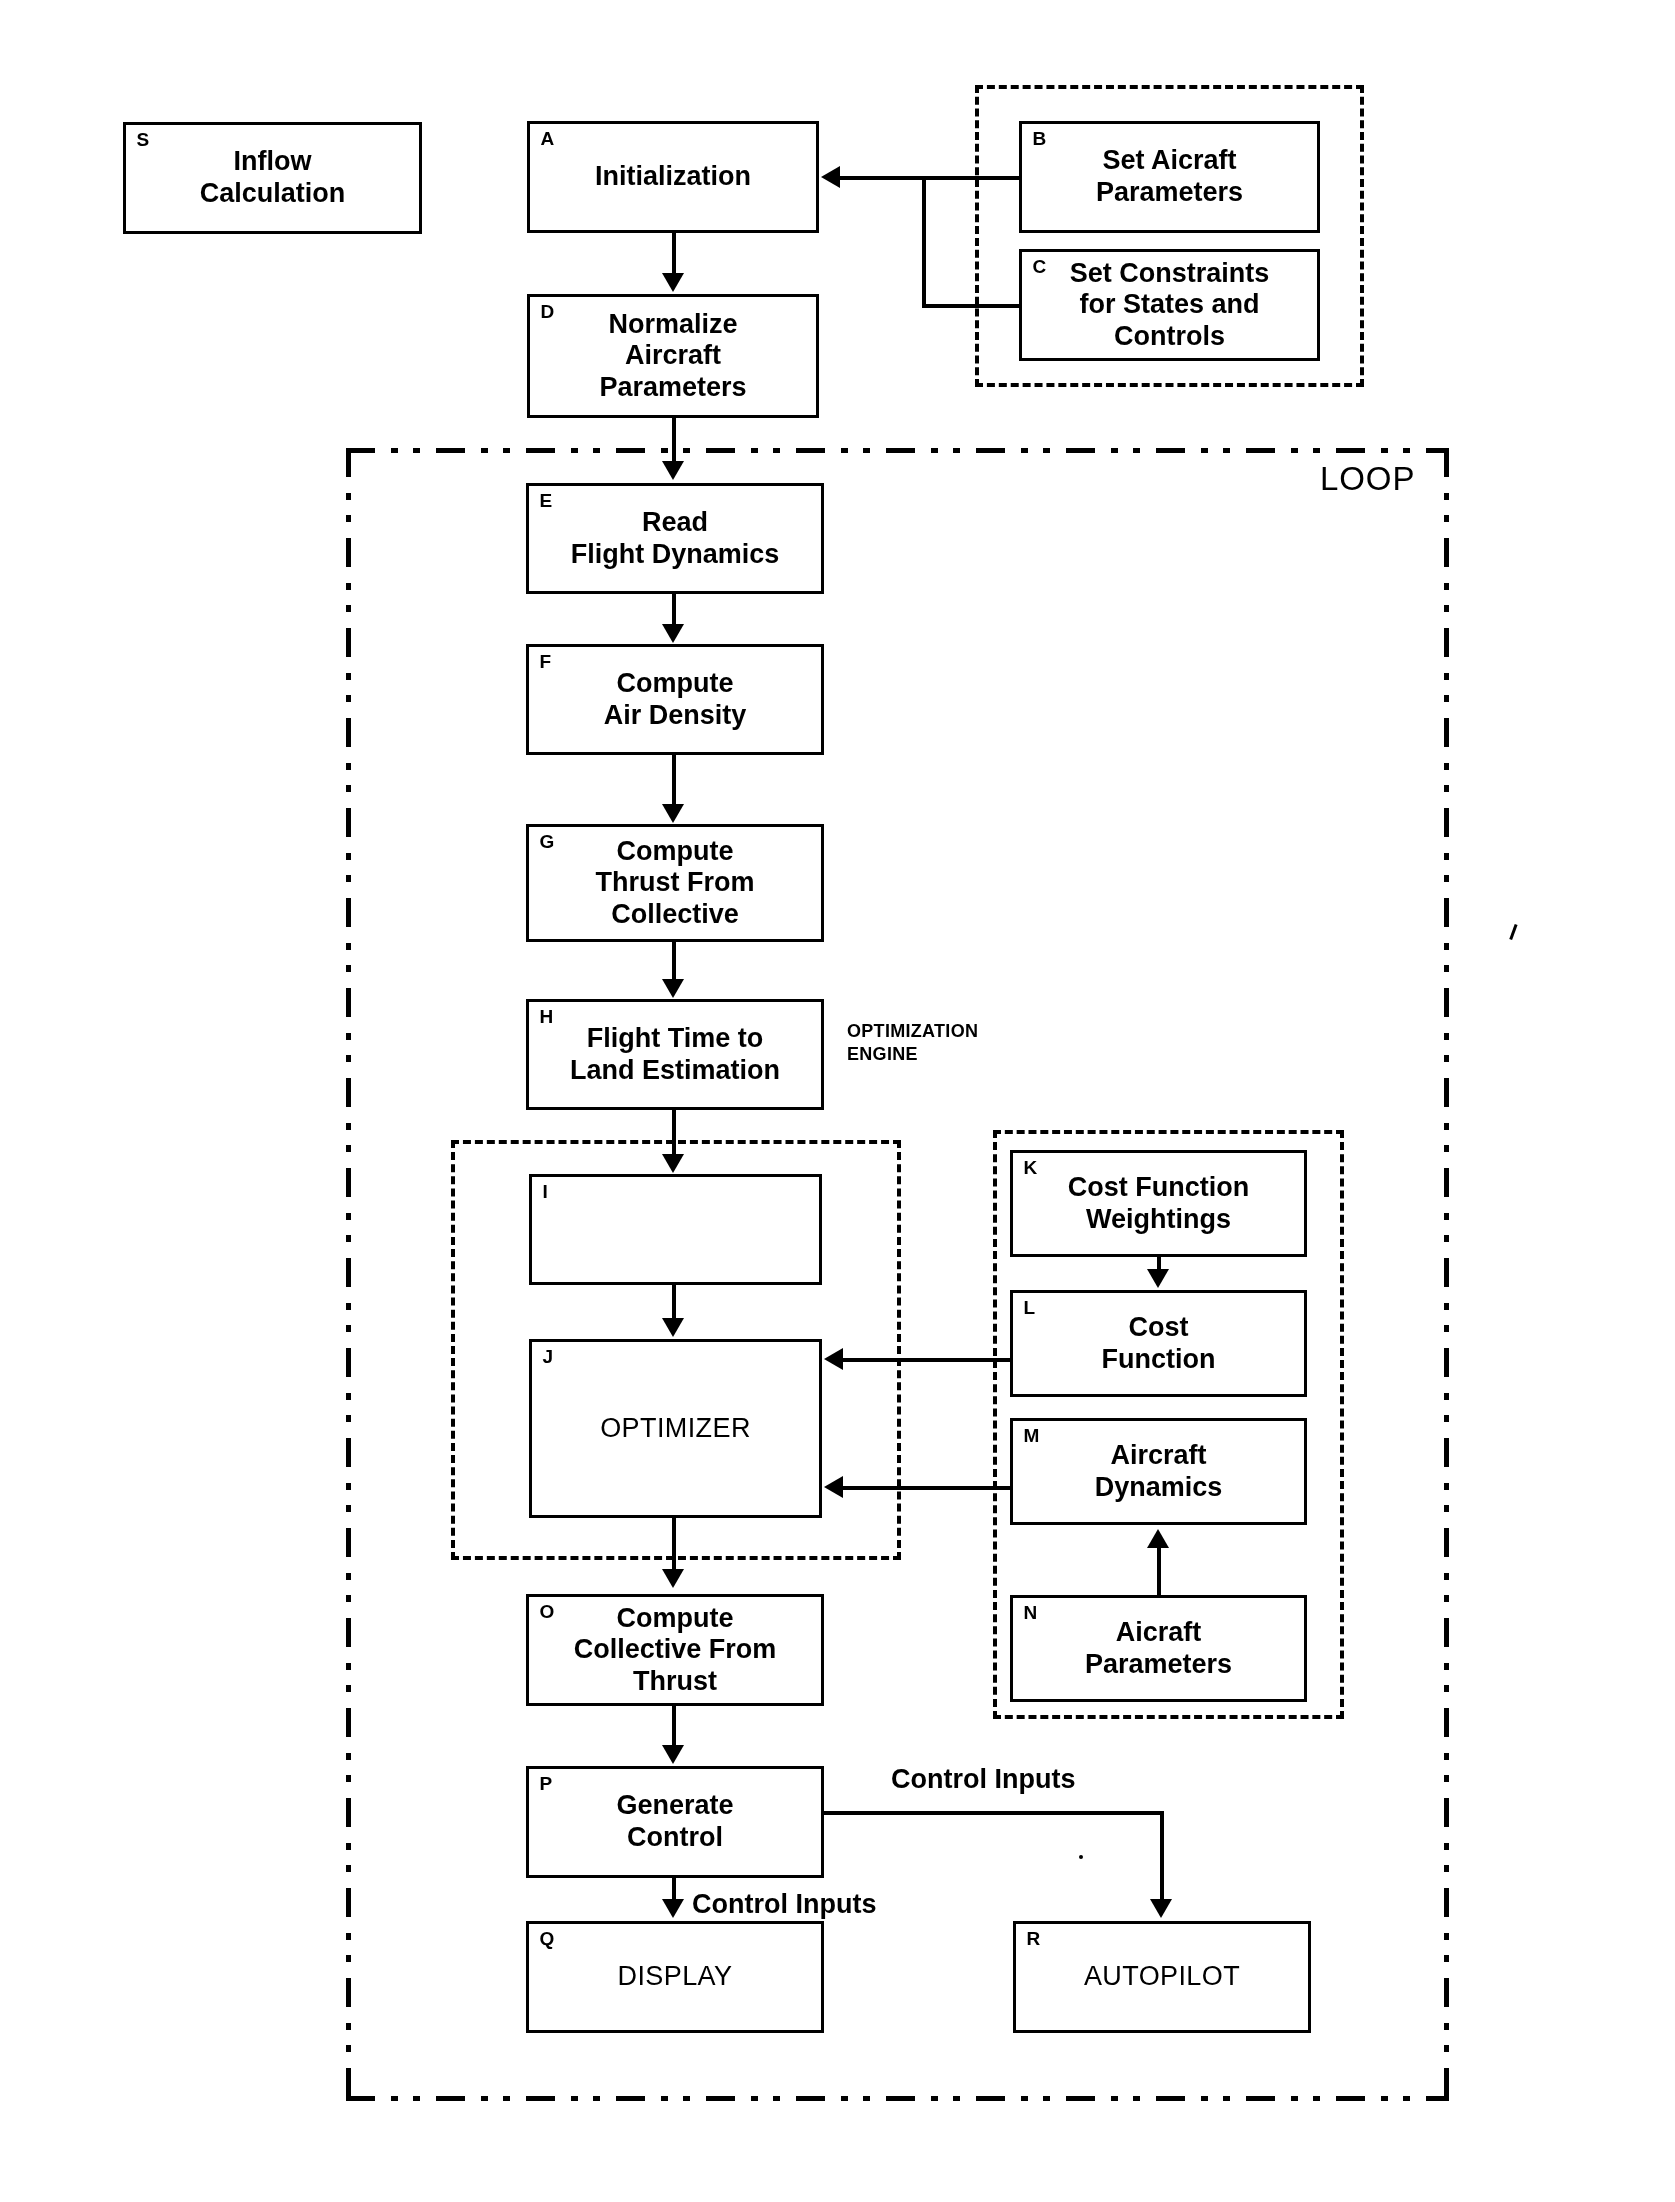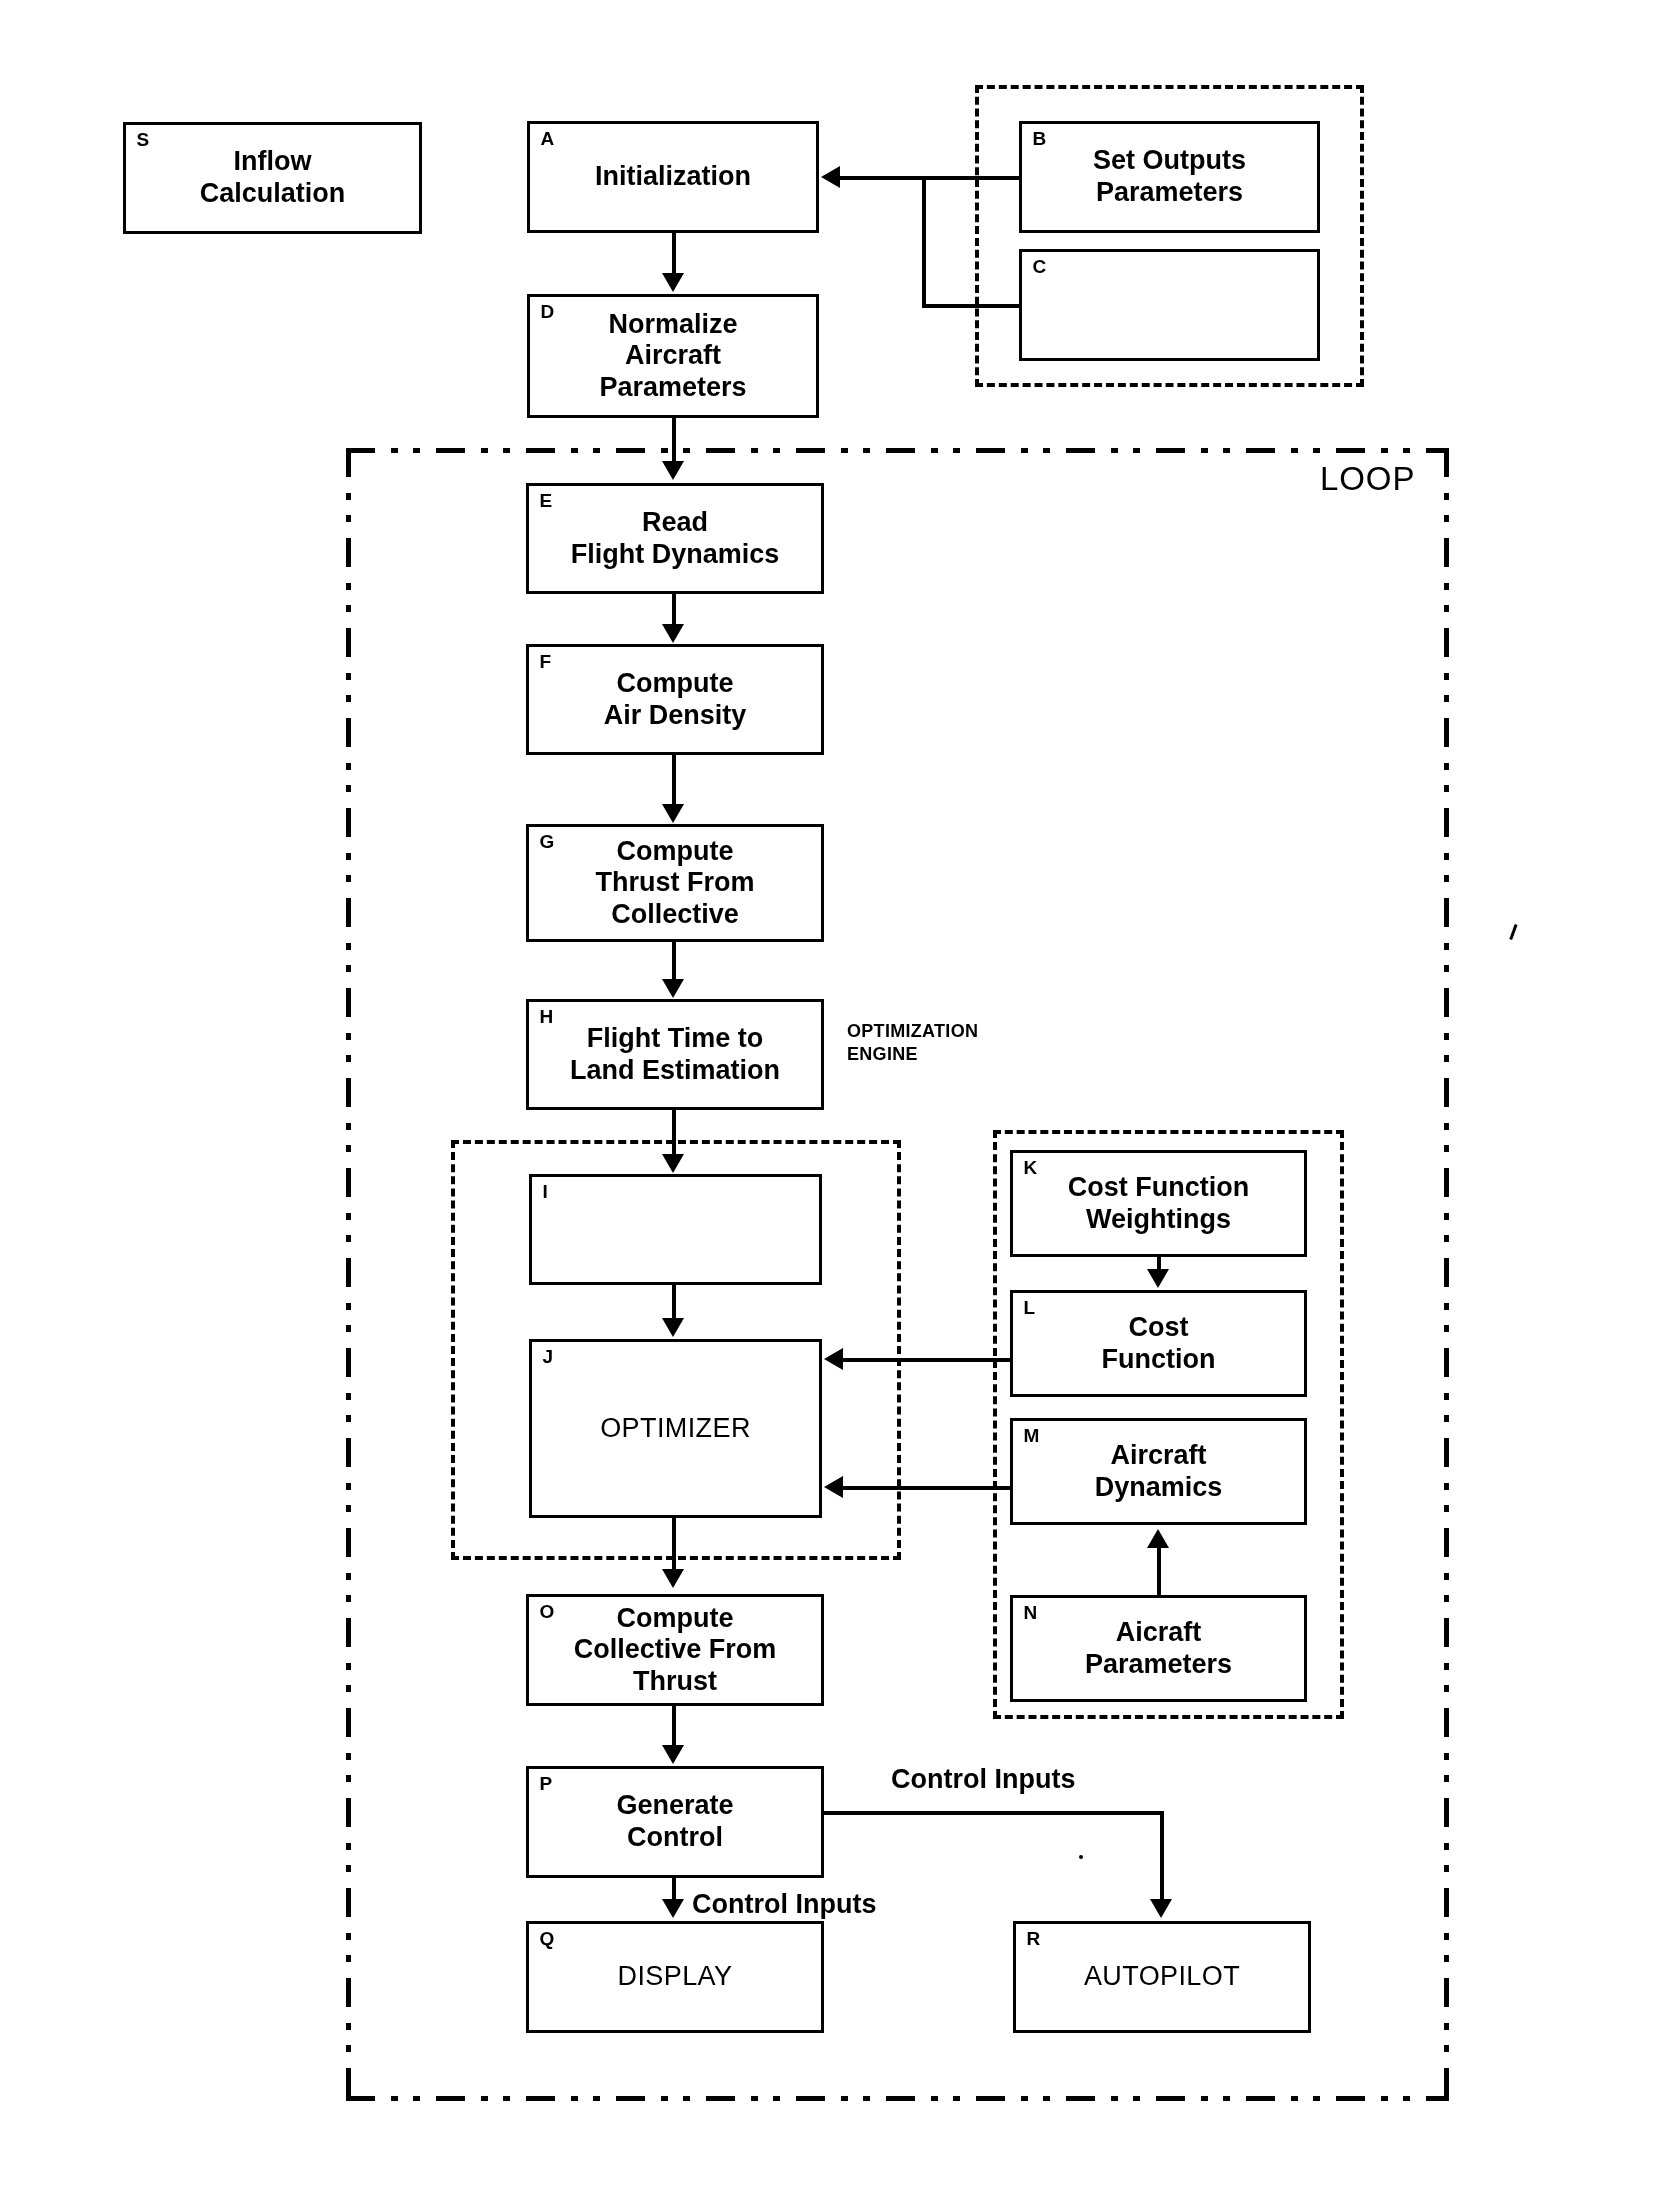--- a/index.html
+++ b/index.html
@@ -178,26 +178,29 @@
 Calculation</span>
   </div>
 
   <div class="node" style="left:527px; top:121px; width:292px; height:112px;">
     <span class="node-id">A</span>
     <span class="node-label">Initialization</span>
   </div>
 
   <div class="node" style="left:1019px; top:121px; width:301px; height:112px;">
     <span class="node-id">B</span>
-    <span class="node-label">Set Outputs
+    <span class="node-label">Set Aicraft
 Parameters</span>
   </div>
 
   <div class="node" style="left:1019px; top:249px; width:301px; height:112px;">
     <span class="node-id">C</span>
+    <span class="node-label">Set Constraints
+for States and
+Controls</span>
   </div>
 
   <div class="node" style="left:527px; top:294px; width:292px; height:124px;">
     <span class="node-id">D</span>
     <span class="node-label">Normalize
 Aircraft
 Parameters</span>
   </div>
 
   <div class="node" style="left:526px; top:483px; width:298px; height:111px;">

